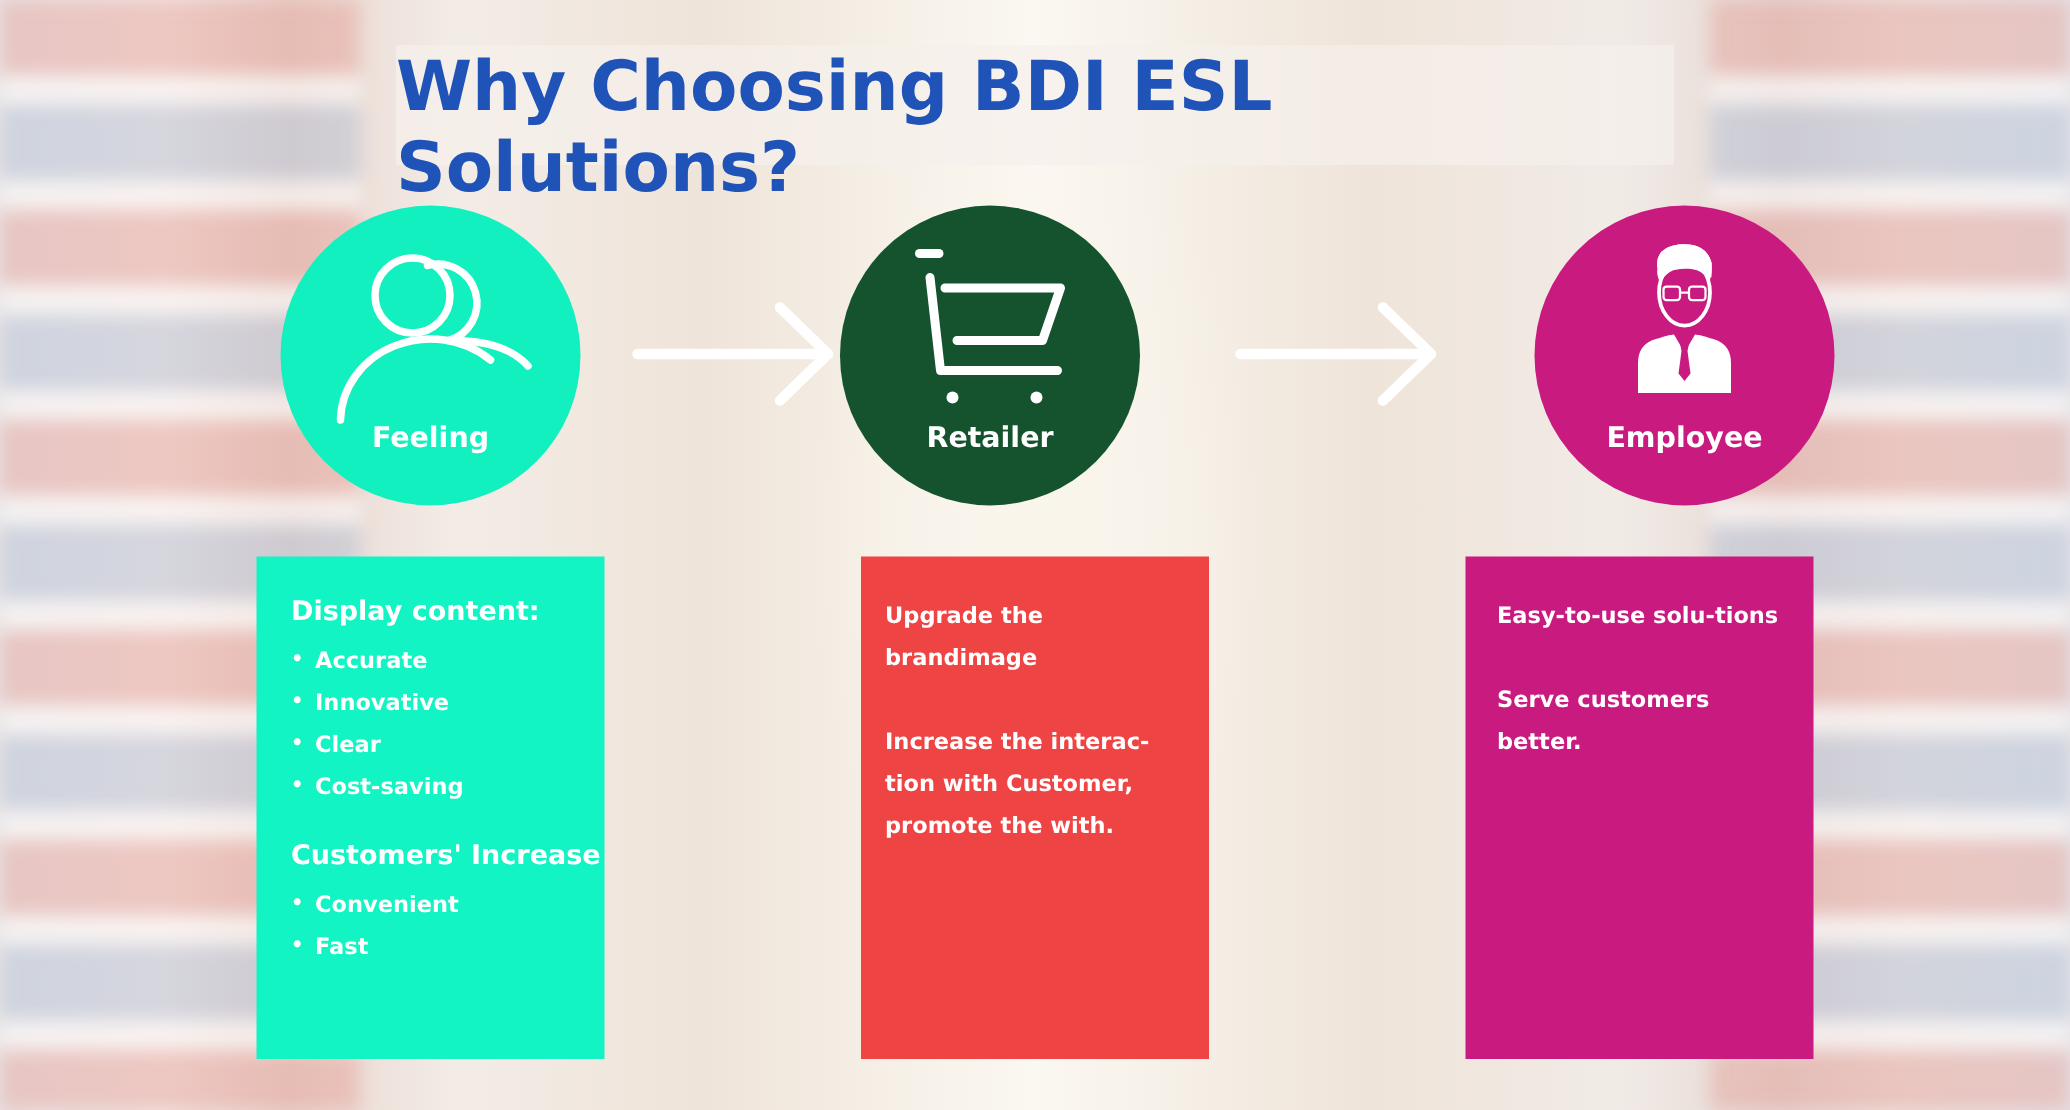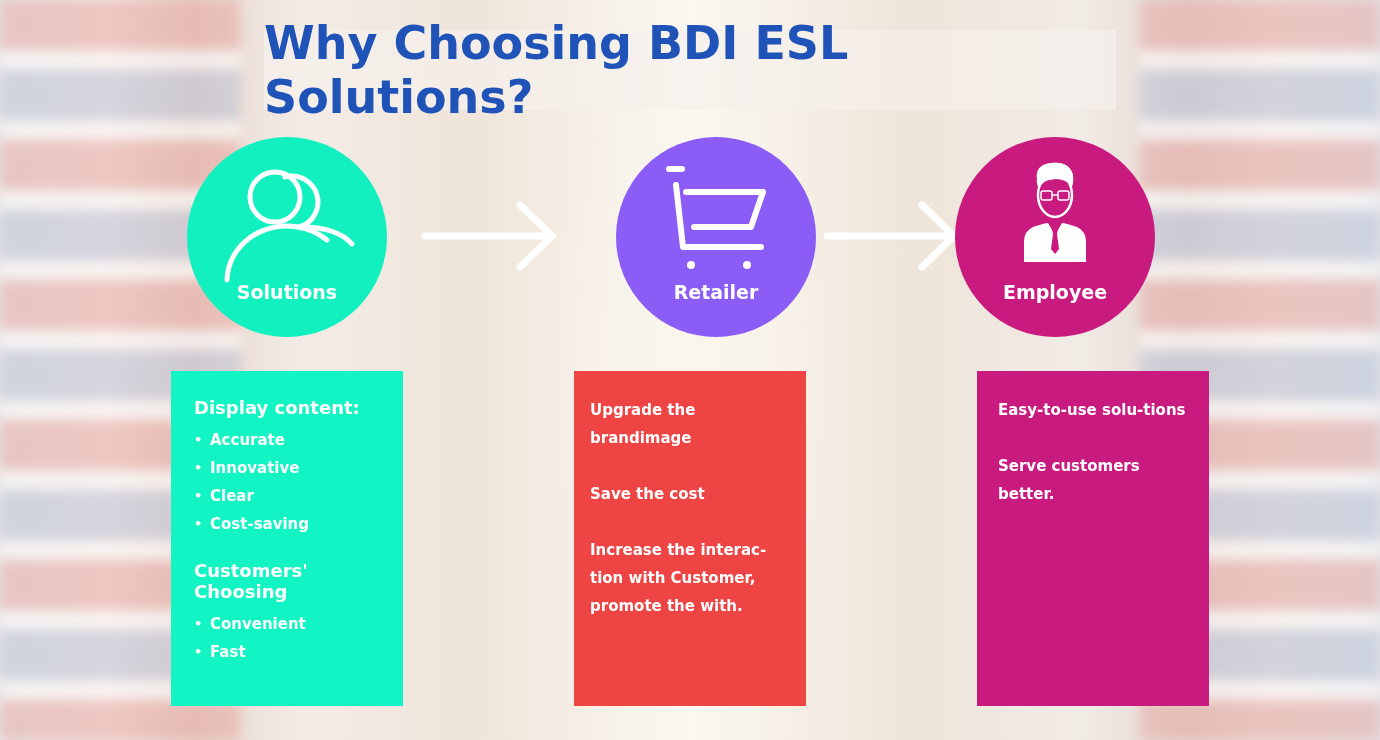--- a/index.html
+++ b/index.html
@@ -17,39 +17,39 @@
     position: absolute; top: 0; bottom: 0; width: 240px; filter: blur(6px);
     background:
       repeating-linear-gradient(180deg, rgba(225,120,110,0.28) 0 50px, rgba(255,255,255,0.5) 50px 70px, rgba(140,170,210,0.28) 70px 120px, rgba(255,255,255,0.5) 120px 140px);
   }
   .stripe-l { left: 0; }
   .stripe-r { right: 0; }
 
   .title-box {
     position: absolute; left: 264px; top: 30px; width: 852px; height: 80px;
     background: rgba(245,240,235,0.72);
-    display: flex; align-items: center; justify-content: center;
+    display: flex; align-items: flex-start; justify-content: center;
   }
   .title {
     font-family: "DejaVu Sans", sans-serif; font-weight: bold;
     font-size: 46px; color: #2053b8; letter-spacing: 0px; margin: 0;
   }
 
   .circle {
     position: absolute; width: 200px; height: 200px; border-radius: 50%;
     top: 137px; display: flex; flex-direction: column; align-items: center;
   }
   .circle svg { position: absolute; }
   .circle-label {
     position: absolute; bottom: 34px; width: 100%; text-align: center;
     color: #fff; font-weight: bold; font-size: 19px;
   }
   .c-consumer { left: 187px; background: #13f0c0; }
-  .c-retailer { left: 616px; background: #8b5cf6; }
-  .c-employee { left: 955px; background: #c91a80; }
+  .c-retailer { left: 560px; background: #14532d; }
+  .c-employee { left: 1023px; background: #c91a80; }
 
   .arrow { position: absolute; top: 200px; }
   .a1 { left: 420px; }
   .a2 { left: 822px; }
 
   .panel {
     position: absolute; top: 371px; width: 232px; height: 335px;
     color: #fff; font-weight: bold; box-sizing: border-box;
   }
   .p-consumer { left: 171px; background: #13f4c4; padding: 26px 0 0 23px; }
@@ -75,21 +75,21 @@
 
 <div class="circle c-consumer">
   <svg width="200" height="200" viewBox="0 0 200 200">
     <g fill="none" stroke="#fff" stroke-width="5" stroke-linecap="round">
       <circle cx="88" cy="60" r="25"></circle>
       <path d="M98 40 A25 25 0 1 1 112 90"></path>
       <path d="M40 143 A60 55 0 0 1 140 103"></path>
       <path d="M114 90 Q150 90 165 107"></path>
     </g>
   </svg>
-  <div class="circle-label">Solutions</div>
+  <div class="circle-label">Feeling</div>
 </div>
 
 <svg class="arrow a1" width="140" height="72" viewBox="0 0 140 72">
   <g fill="none" stroke="#fff" stroke-width="7" stroke-linecap="round" stroke-linejoin="round">
     <line x1="5" y1="36" x2="132" y2="36"></line>
     <polyline points="100,5 132,36 100,67"></polyline>
   </g>
 </svg>
 
 <div class="circle c-retailer">
@@ -141,35 +141,34 @@
       </li>
     <li>
         <span class="dot">•</span>
         <span>Clear</span>
       </li>
     <li>
         <span class="dot">•</span>
         <span>Cost-saving</span>
       </li>
   </ul>
-  <div class="p-heading">Customers' Choosing</div>
+  <div class="p-heading">Customers' Increase</div>
   <ul class="p-list">
     <li>
         <span class="dot">•</span>
         <span>Convenient</span>
       </li>
     <li>
         <span class="dot">•</span>
         <span>Fast</span>
       </li>
   </ul>
 </div>
 
 <div class="panel p-retailer">
   <div class="p-item">Upgrade the brandimage</div>
-  <div class="p-item">Save the cost</div>
   <div class="p-item">Increase the interac-tion with Customer, promote the with.</div>
 </div>
 
 <div class="panel p-employee">
   <div class="p-item">Easy-to-use solu-tions</div>
   <div class="p-item">Serve customers better.</div>
 </div>
 
 </body></html>

